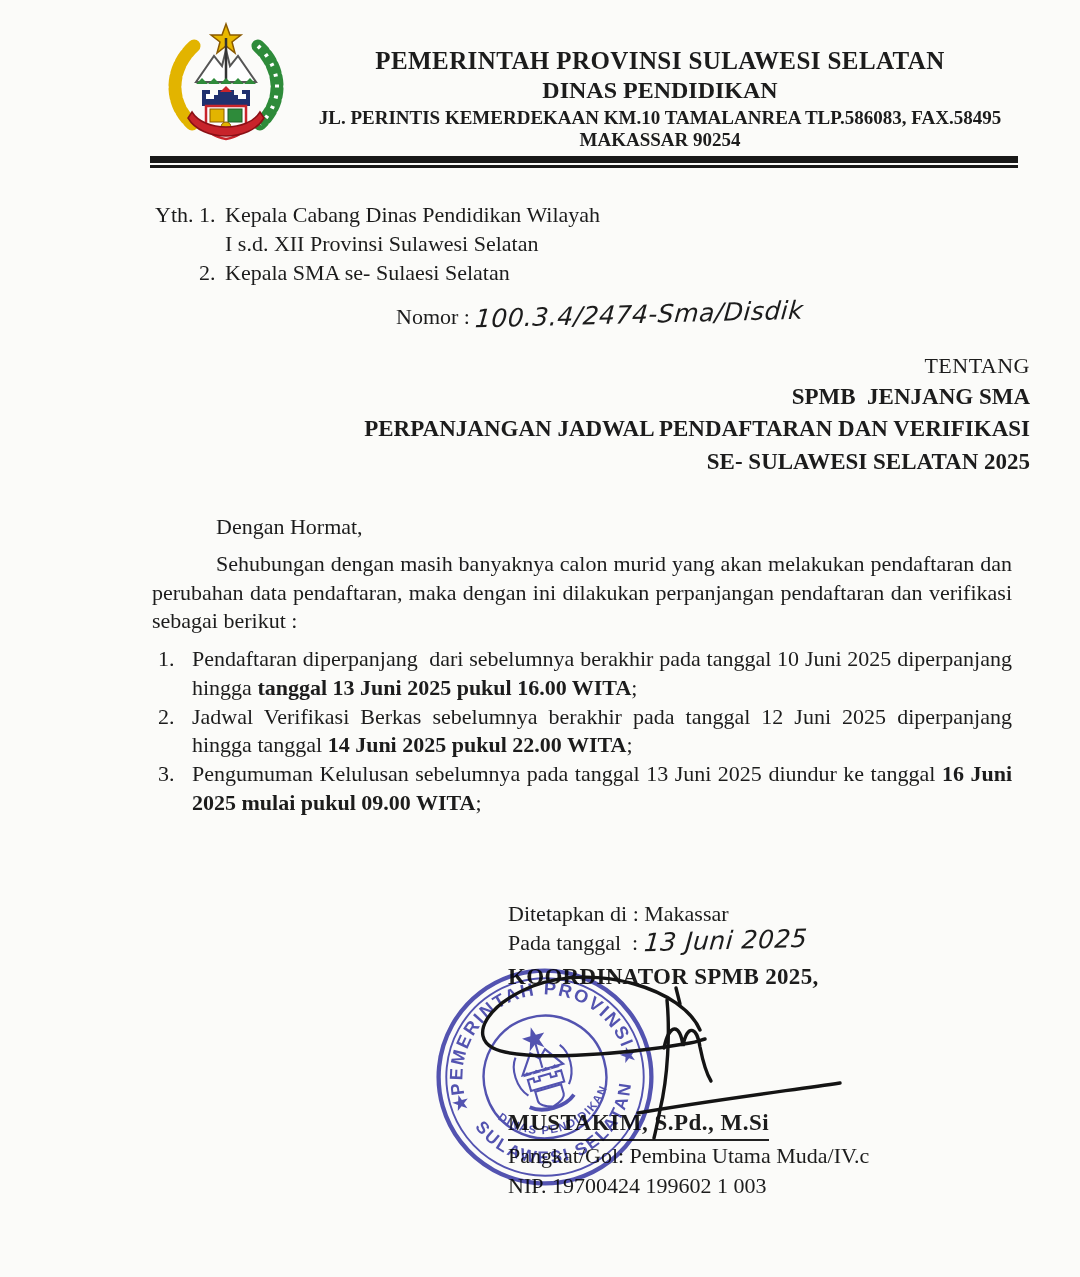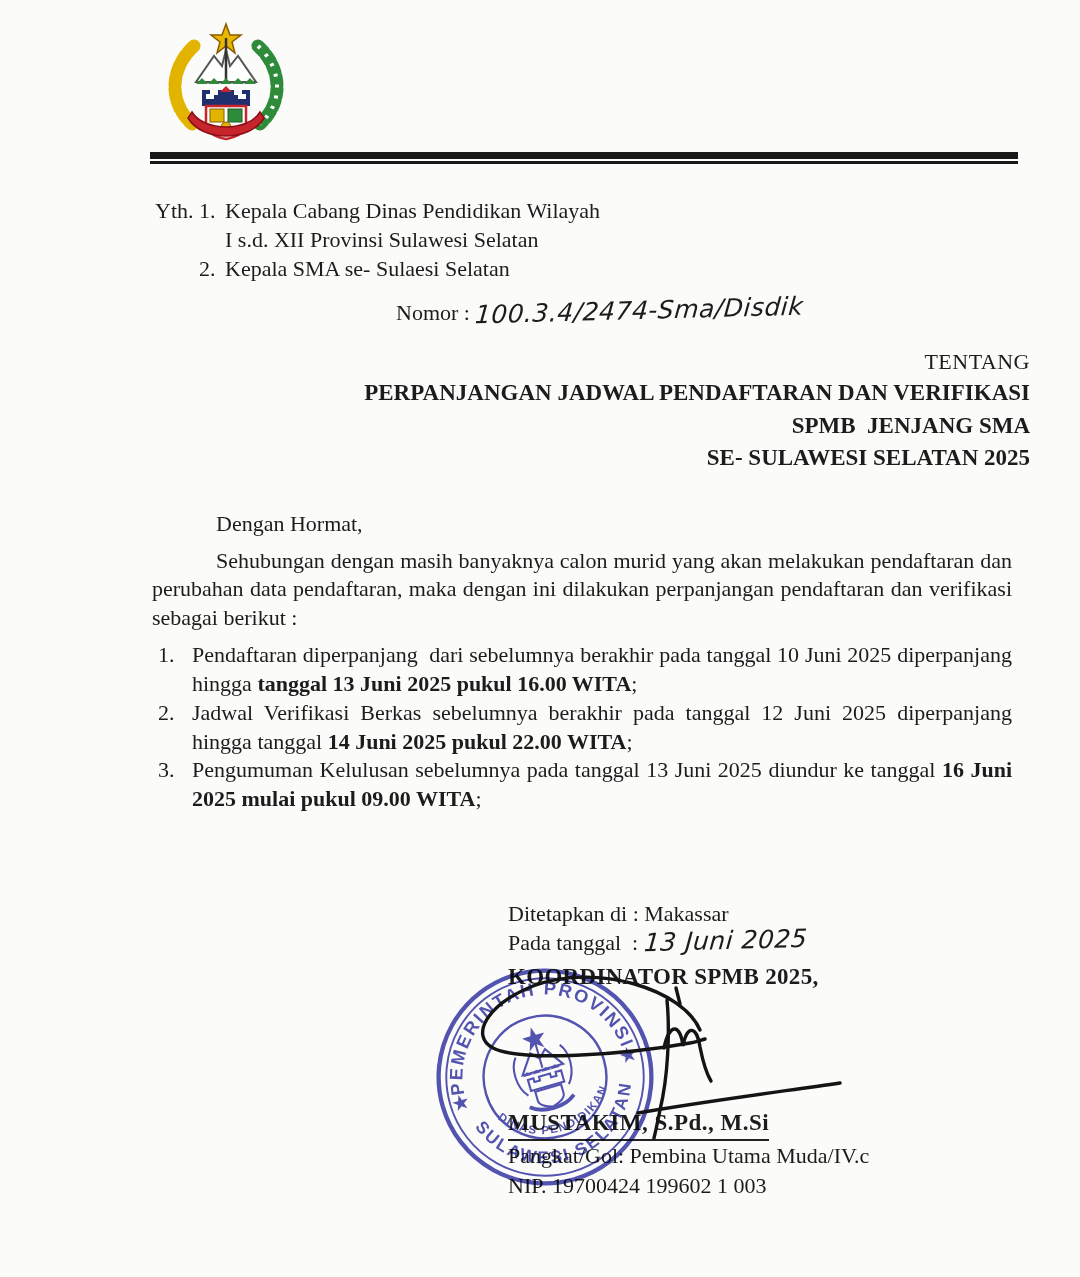--- a/index.html
+++ b/index.html
@@ -110,20 +110,26 @@
         <path d="M 70,72 l 6,-6 6,6 Z" fill="#c8242b"></path>
 
         <path d="M 56,86 h 40 v 18 c 0,8 -9,13 -20,15 c -11,-2 -20,-7 -20,-15 Z" fill="#ffffff" stroke="#c8242b" stroke-width="2.5"></path>
         <rect x="60" y="89" width="14" height="13" fill="#e2b400" stroke="#8a5a00" stroke-width="1"></rect>
         <rect x="78" y="89" width="14" height="13" fill="#2e8b3a" stroke="#1c5c26" stroke-width="1"></rect>
         <circle cx="76" cy="107" r="5" fill="#e2b400" stroke="#8a5a00" stroke-width="1"></circle>
 
         <path d="M 38,98 C 52,122 100,122 114,98 L 110,92 C 98,112 54,112 42,92 Z" fill="#c8242b" stroke="#8a1016" stroke-width="1.5"></path>
       </svg>
     </div>
+    <div class="head-text">
+      <div class="head-l1">PEMERINTAH PROVINSI SULAWESI SELATAN</div>
+      <div class="head-l2">DINAS PENDIDIKAN</div>
+      <div class="head-l3">JL. PERINTIS KEMERDEKAAN KM.10 TAMALANREA TLP.586083, FAX.58495</div>
+      <div class="head-l4">MAKASSAR 90254</div>
+    </div>
   </div>
 
   <div class="rule">
     <div class="r1"></div>
       <div class="r2"></div>
       <div class="r3"></div>
   </div>
 
   <div class="recipients">
     <span>Yth.</span>
@@ -139,22 +145,22 @@
 
   <div class="center-block">
     <div class="nomor-line">
       <span>Nomor :</span>
       <span class="hand">100.3.4/2474-Sma/Disdik</span>
     </div>
   </div>
 
   <div class="tentang-block">
     <div class="tentang">TENTANG</div>
+    <div class="about-bold">SPMB&nbsp; JENJANG SMA</div>
     <div class="about-bold">PERPANJANGAN JADWAL PENDAFTARAN DAN VERIFIKASI</div>
-    <div class="about-bold">SPMB&nbsp; JENJANG SMA</div>
     <div class="about-bold">SE- SULAWESI SELATAN 2025</div>
   </div>
 
   <div class="greeting">Dengan Hormat,</div>
 
   <div class="para">Sehubungan dengan masih banyaknya calon murid yang akan melakukan pendaftaran dan perubahan data pendaftaran, maka dengan ini dilakukan perpanjangan pendaftaran dan verifikasi sebagai berikut :</div>
 
   <div class="list">
     <div class="li">
       <span class="num">1.</span>

